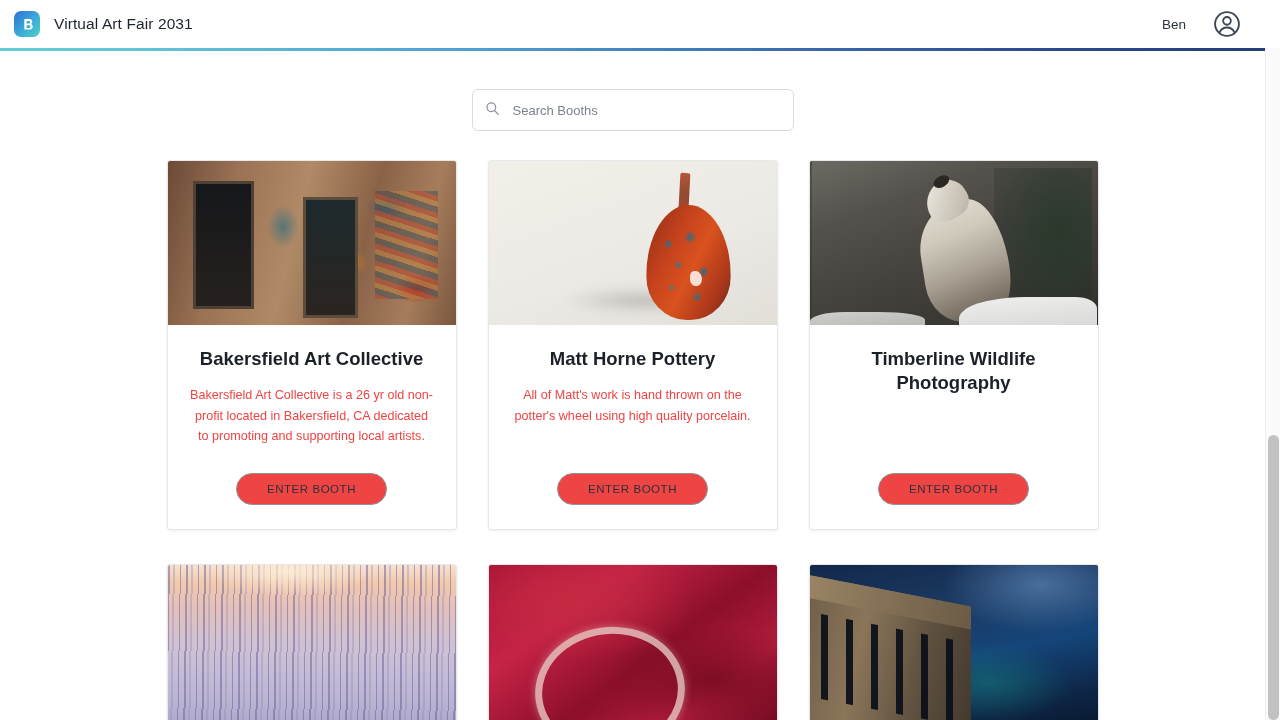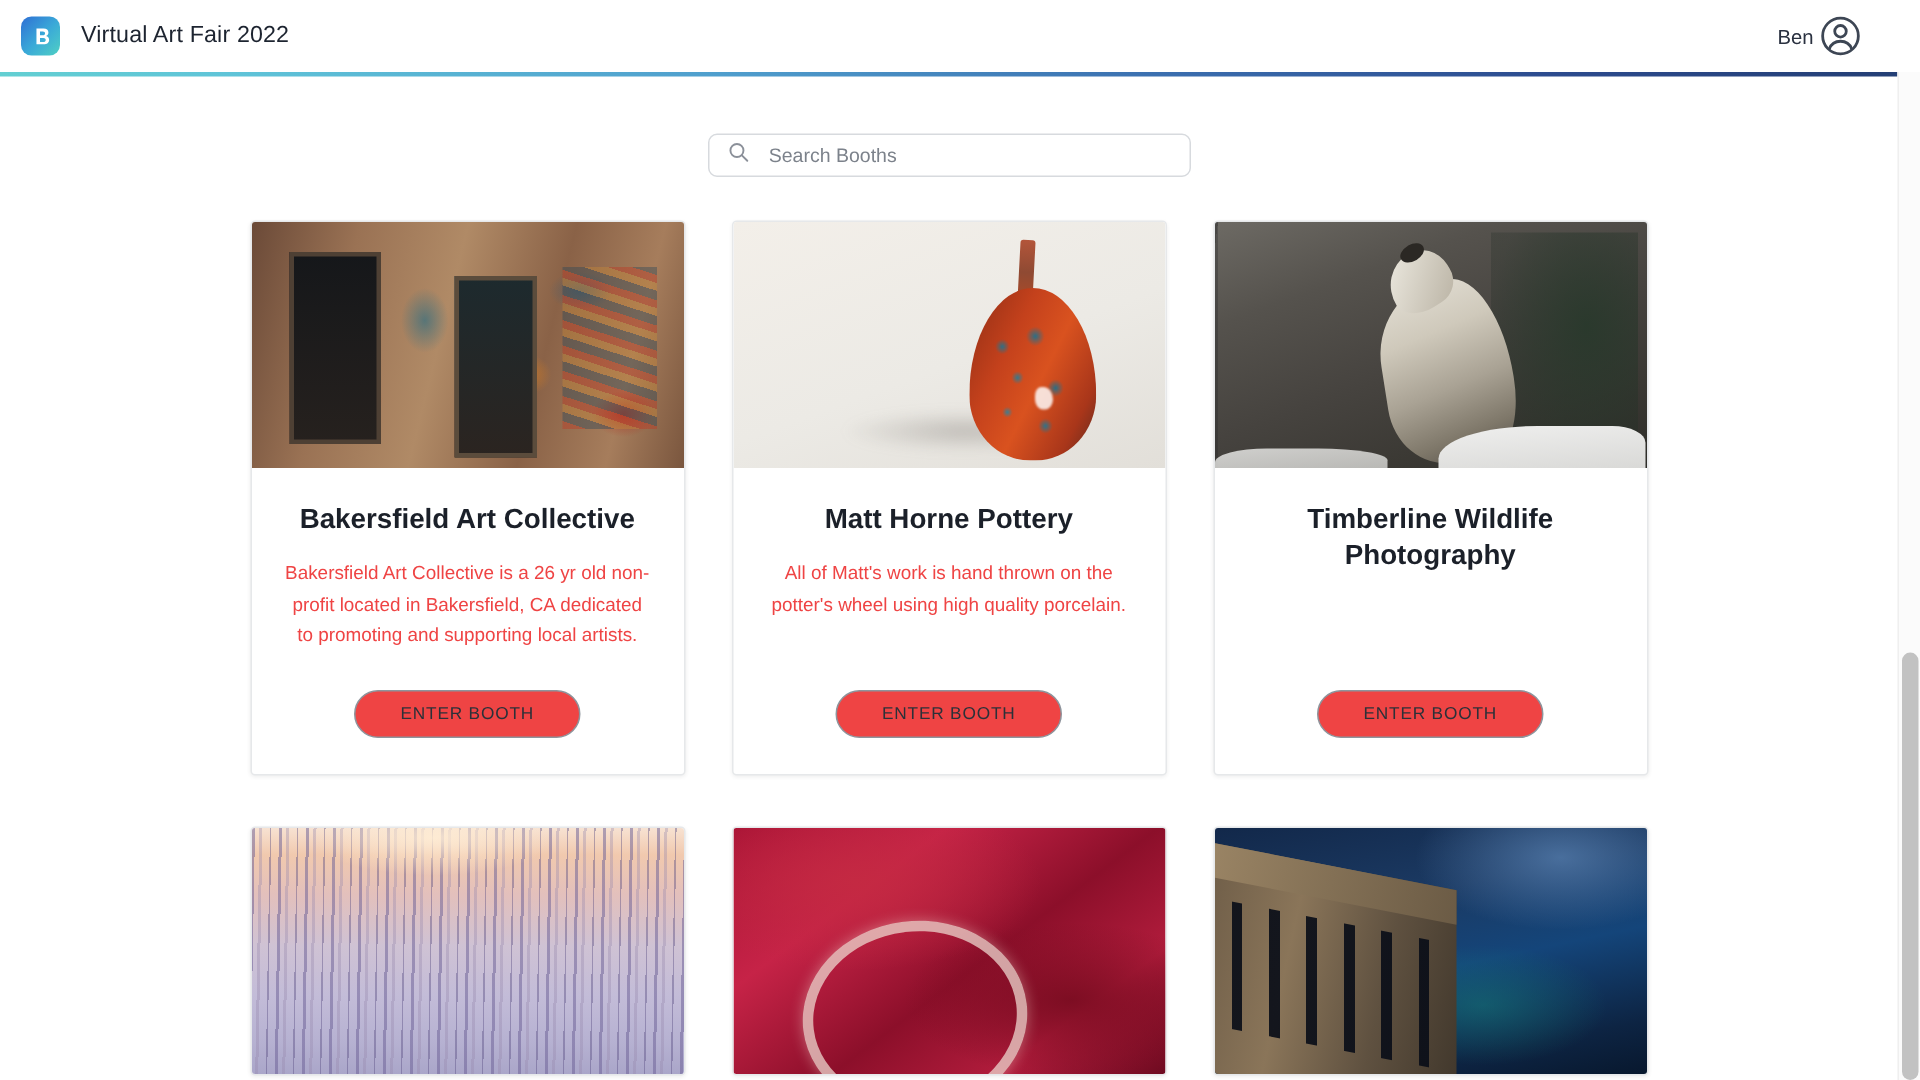--- a/index.html
+++ b/index.html
@@ -30,21 +30,21 @@
   }
   .logo svg { display: block; }
   .brand-title {
     font-size: 15.5px;
     color: #1d2430;
     letter-spacing: .1px;
     white-space: nowrap;
   }
   .topbar-right {
     margin-left: auto;
-    display: flex; align-items: center; gap: 4px;
+    display: flex; align-items: center; gap: 27px;
   }
   .user-name { font-size: 13.5px; color: #2a3140; }
   .avatar { width: 28px; height: 28px; display: block; color: #3d4654; }
 
   .header-rule {
     height: 3px;
     background: linear-gradient(90deg, #63cfd2 0%, #5fc4d8 12%, #4f9ecd 38%, #3a6dae 62%, #2c4b8e 82%, #243f75 100%);
   }
 
   
@@ -65,21 +65,21 @@
     font-family: inherit;
   }
   .tab.active {
     color: #d7392f;
     border-bottom-color: #c0392b;
   }
 
   
   .search-wrap { display: flex; justify-content: center; margin-top: 38px; }
   .search-box {
-    width: 322px; height: 29px;
+    width: 322px; height: 42px;
     border: 1px solid #d7dade;
     border-radius: 6px;
     display: flex; align-items: center;
     padding: 0 12px;
     gap: 11px;
     background: #fff;
   }
   .search-box svg { flex: 0 0 auto; color: #8b9099; }
   .search-input {
     border: none; outline: none;
@@ -347,21 +347,21 @@
 
   <div class="content">
 
     <div class="topbar">
       <div class="brand">
         <span class="logo">
           <svg width="15" height="15" viewBox="0 0 16 16" aria-hidden="true">
             <path fill="#ffffff" d="M4.6 2.2h5.1c2.1 0 3.4 1.1 3.4 2.8 0 1.2-.7 2.1-1.7 2.5 1.3.3 2.2 1.3 2.2 2.8 0 1.9-1.5 3.1-3.8 3.1H4.6V2.2zm2.5 2.1v2.6h2.1c.9 0 1.5-.5 1.5-1.3s-.6-1.3-1.5-1.3H7.1zm0 4.6v2.9h2.4c1 0 1.7-.6 1.7-1.5s-.7-1.4-1.7-1.4H7.1z"></path>
           </svg>
         </span>
-        <span class="brand-title">Virtual Art Fair 2022</span>
+        <span class="brand-title">Virtual Art Fair 2031</span>
       </div>
       <div class="topbar-right">
         <span class="user-name">Ben</span>
         <span>
           <svg class="avatar" viewBox="0 0 24 24" fill="none" stroke="currentColor" stroke-width="1.6">
             <circle cx="12" cy="12" r="10.2"></circle>
             <circle cx="12" cy="9.3" r="3.3"></circle>
             <path d="M5.6 19.4c1.1-2.9 3.5-4.4 6.4-4.4s5.3 1.5 6.4 4.4"></path>
           </svg>
         </span>

